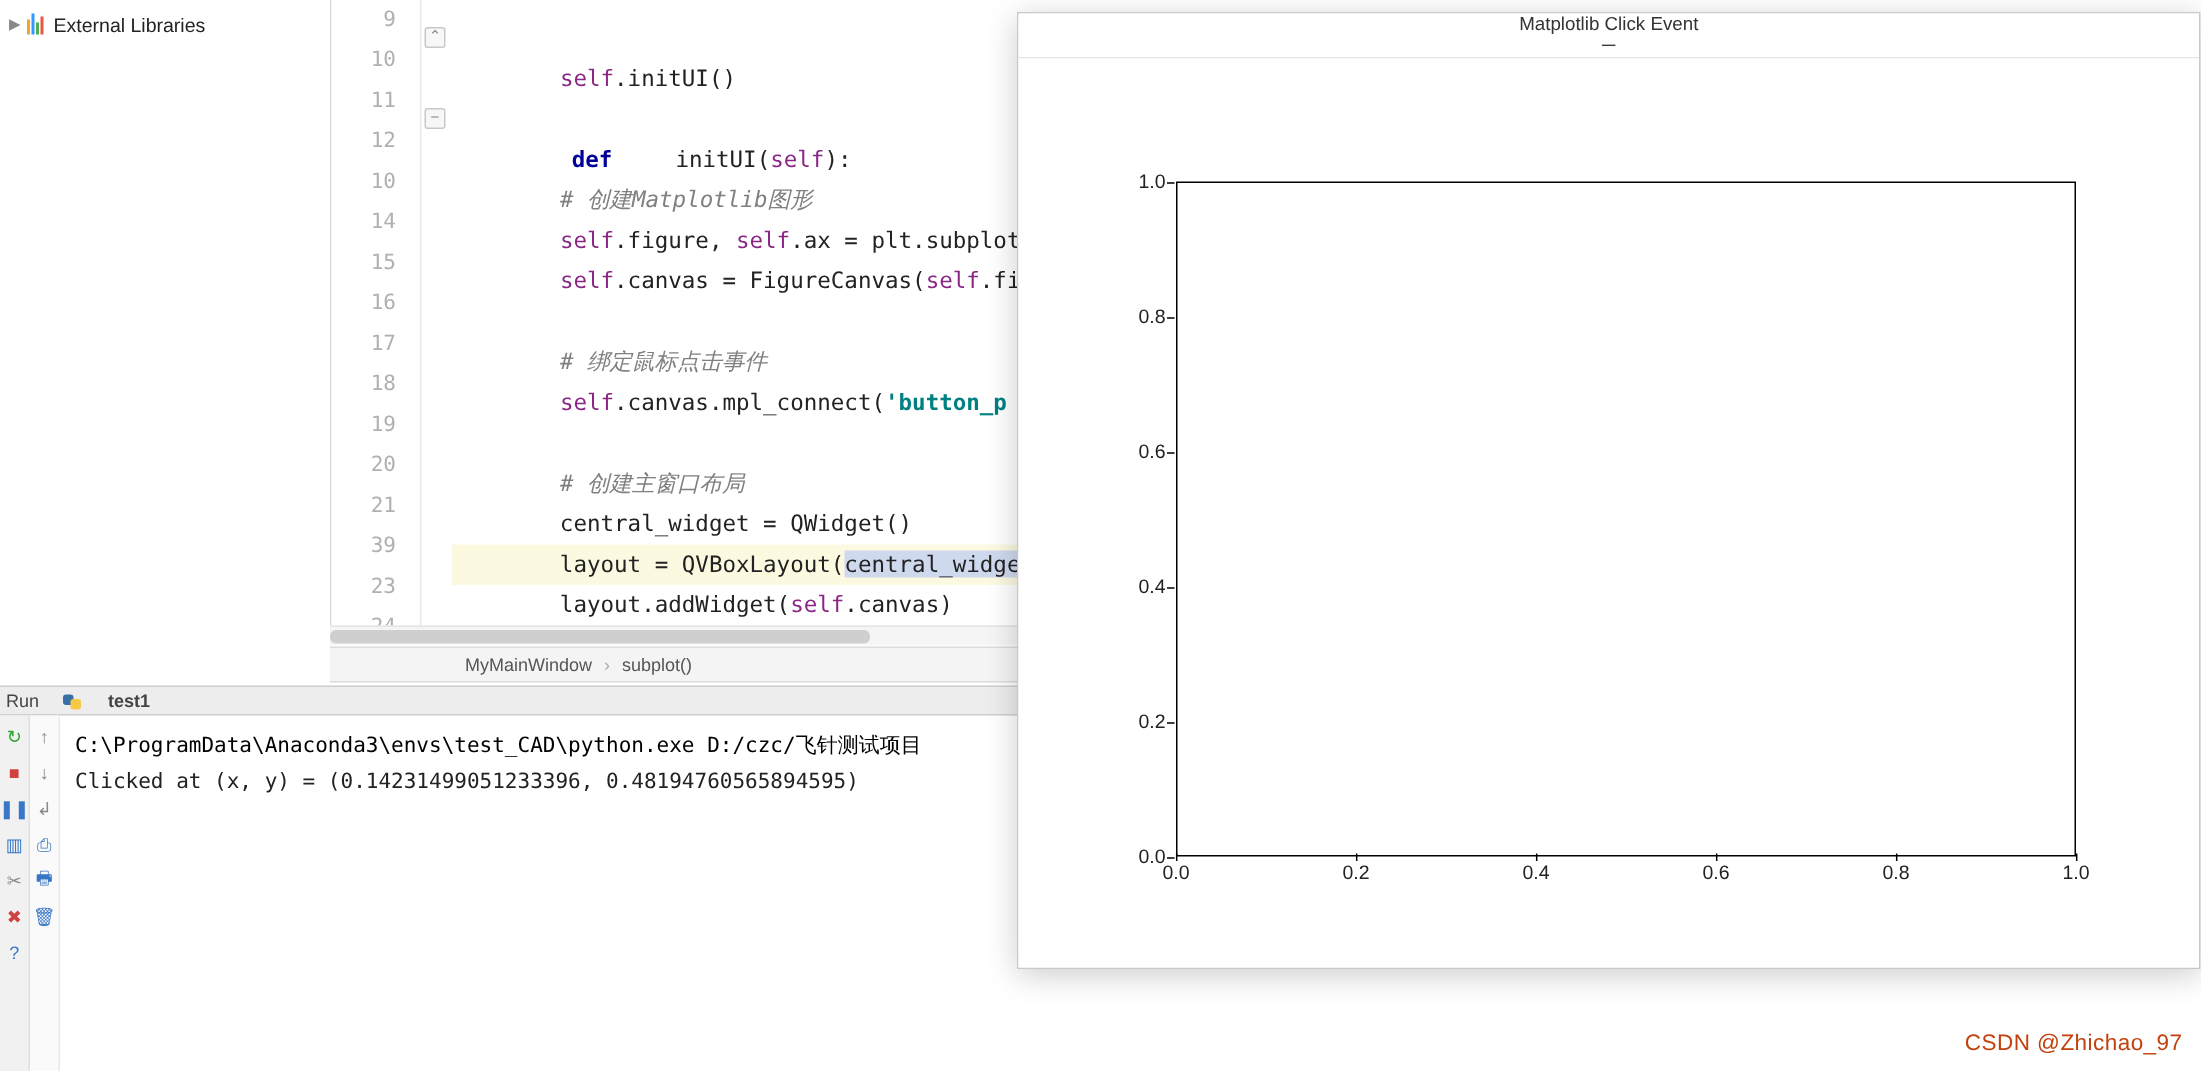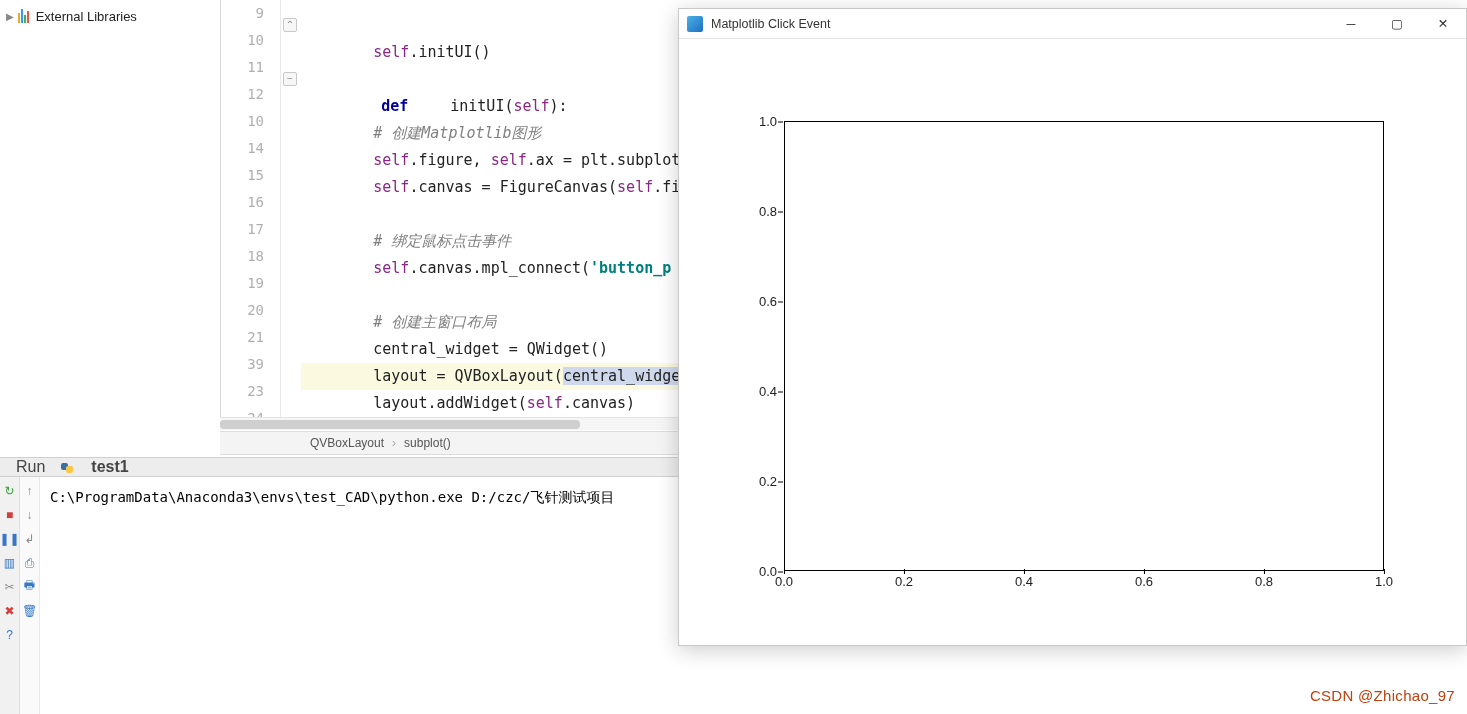--- a/index.html
+++ b/index.html
@@ -113,21 +113,21 @@
     font-size: 12px;
     color:#555;
     display:flex; align-items:center; padding-left:90px; gap:8px;
   }
   .breadcrumb .sep{ color:#aaa; }
 
   
   .run-header{
     position:absolute; left:0; top:457px; height:20px; width:678px;
     background:#ededed; border-top:1px solid #d0d0d0; border-bottom:1px solid #d0d0d0;
-    font-size:16px; color:#444; display:flex; align-items:center; padding-left:16px; gap:16px;
+    font-size:12px; color:#444; display:flex; align-items:center; padding-left:4px; gap:16px;
   }
   .py-icon{ width:14px; height:14px; position:relative;}
   .py-icon::before{content:"";position:absolute;width:7px;height:7px;background:#3870a6;border-radius:2px;left:0;top:3px;}
   .py-icon::after{content:"";position:absolute;width:7px;height:7px;background:#f7c846;border-radius:2px;left:5px;top:6px;}
 
   .run-body{
     position:absolute; left:0; top:477px; width:678px; height:237px;
     display:flex;
   }
   .run-icons-left{
@@ -153,21 +153,21 @@
     position:absolute; left:678px; top:8px;
     width:789px; height:638px;
     background:#fff;
     border:1px solid #c9c9c9;
     box-shadow: 0 4px 20px rgba(0,0,0,0.2);
   }
   .titlebar{
     height:30px; background:#ffffff;
     border-bottom:1px solid #e5e5e5;
     display:flex; align-items:center;
-    font-size:12.5px; color:#333;
+    font-size:12.5px; color:#333;flex-direction:column;
   }
   .titlebar .winicon{
     width:16px;height:16px; margin:0 8px;
     background:linear-gradient(135deg,#4cb1e8,#1e6fbf);
     border-radius:2px;
   }
   .titlebar .title{ flex:1; }
   .titlebar .ctrl{ width:46px;height:30px;display:flex;align-items:center;justify-content:center;color:#333;}
   .plotarea{
     position:absolute; left:0; top:30px; right:0; bottom:0;
@@ -236,21 +236,21 @@
       <div class="fold-mark" style="top:72px">−</div>
     </div>
     <div class="code" id="code"><div class="row"></div><div class="row">        <span class="self">self</span>.initUI()</div><div class="row"></div><div class="row">    <span class="kw">def</span> <span class="fn">initUI</span>(<span class="self">self</span>):</div><div class="row">        <span class="cm"># 创建Matplotlib图形</span></div><div class="row">        <span class="self">self</span>.figure, <span class="self">self</span>.ax = plt.subplot</div><div class="row">        <span class="self">self</span>.canvas = FigureCanvas(<span class="self">self</span>.fi</div><div class="row"></div><div class="row">        <span class="cm"># 绑定鼠标点击事件</span></div><div class="row">        <span class="self">self</span>.canvas.mpl_connect(<span class="str">'button_p</span></div><div class="row"></div><div class="row">        <span class="cm"># 创建主窗口布局</span></div><div class="row">        central_widget = QWidget()</div><div class="row hl">        layout = QVBoxLayout(<span class="selbg">central_widge</span></div><div class="row">        layout.addWidget(<span class="self">self</span>.canvas)</div><div class="row"></div></div>
   </div>
 
   <div class="scrollbar-bottom">
     <div class="thumb"></div>
   </div>
 
   <div class="breadcrumb">
-    <span>QVBoxLayout</span>
+    <span>MyMainWindow</span>
     <span class="sep">›</span>
     <span>subplot()</span>
   </div>
 
   <div class="run-header">
     <span>Run</span>
     <span class="py-icon"></span>
     <span style="font-weight:bold">test1</span>
   </div>
 
@@ -267,20 +267,21 @@
     <div class="run-icons-left2">
       <span class="ic" style="color:#888">↑</span>
       <span class="ic" style="color:#888">↓</span>
       <span class="ic" style="color:#888">↲</span>
       <span class="ic" style="color:#3876c6">⎙</span>
       <span class="ic" style="color:#3876c6">🖶</span>
       <span class="ic" style="color:#3876c6">🗑</span>
     </div>
     <div class="console">
       <div class="path">C:\ProgramData\Anaconda3\envs\test_CAD\python.exe D:/czc/飞针测试项目</div>
+      <div>Clicked at (x, y) = (0.14231499051233396, 0.48194760565894595)</div>
     </div>
   </div>
 </div>
 
 <div class="qtwin">
   <div class="titlebar">
     <div class="winicon"></div>
     <div class="title">Matplotlib Click Event</div>
     <div class="ctrl">─</div>
     <div class="ctrl">▢</div>

